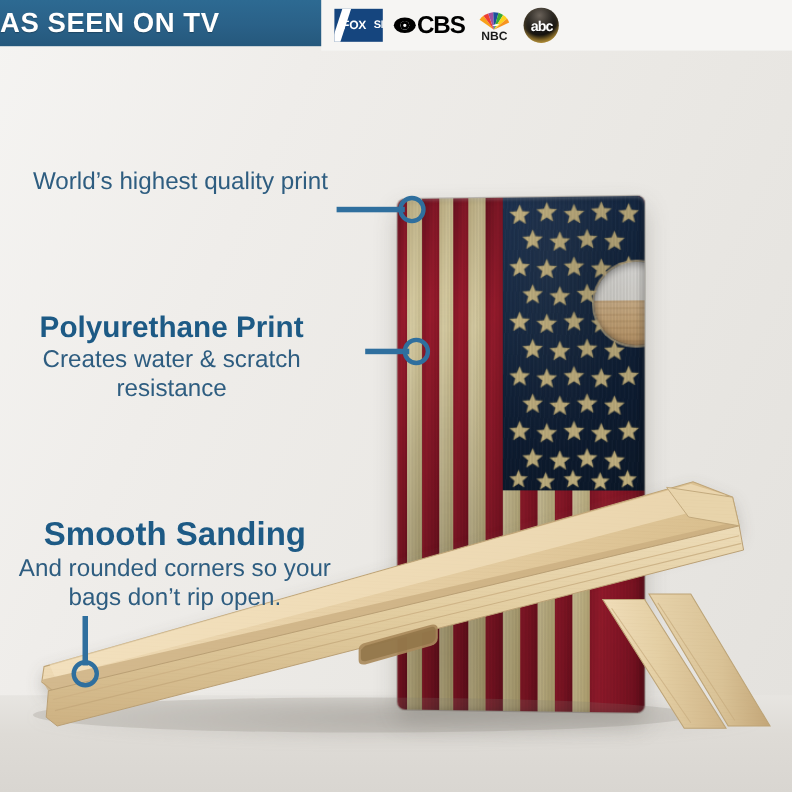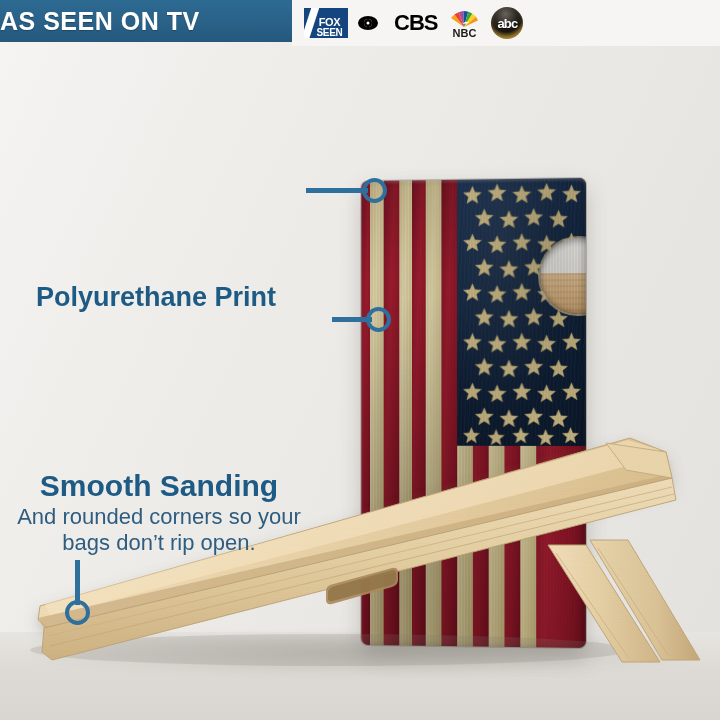--- a/index.html
+++ b/index.html
@@ -67,23 +67,23 @@
     display: flex;
     align-items: center;
     gap: 10px;
   }
 
   
   .fox {
     width: 44px; height: 30px;
     background: #15457e;
     display: flex;
-    flex-direction: column;
+    flex-direction: row;
     align-items: center;
-    justify-content: flex-end;
+    justify-content: space-between;
     position: relative;
     overflow: hidden;
   }
   .fox-slash {
     position: absolute;
     left: 2px; top: -4px;
     width: 8px; height: 40px;
     background: #ffffff;
     transform: skewX(-18deg);
   }
@@ -92,21 +92,21 @@
     font-weight: bold;
     line-height: 1;
     z-index: 2;
     margin-left: 7px;
     font-family: "Liberation Sans", sans-serif;
   }
   .fox-t1 { font-size: 11px; letter-spacing: -0.3px; }
   .fox-t2 { font-size: 10px; letter-spacing: -0.3px; }
 
   
-  .cbs { display: flex; align-items: center; gap: 16px; }
+  .cbs { display: flex; align-items: center; gap: 1px; }
   .cbs-eye {
     width: 20px; height: 14px;
     border-radius: 50%;
     background: #000;
     display: flex; align-items: center; justify-content: center;
   }
   .cbs-eye::after {
     content: "";
     width: 8px; height: 8px; border-radius: 50%;
     background: #fff;
@@ -488,28 +488,30 @@
       </svg>
       <div class="nbc-text">NBC</div>
     </div>
 
     <div class="abc">
       <span class="abc-text">abc</span>
     </div>
   </div>
 
   <div class="callout" id="callout-0">
+    <div class="callout-sub">World’s highest quality print</div>
   </div>
   <div class="conn-line" style="left:306px; top:188px; width:62px; height:5px;"></div>
   <div class="conn-ring" style="left:362px; top:178px; width:25px; height:25px;"></div>
 
   <div class="conn-line" style="left:332px; top:317px; width:40px; height:5px;"></div>
   <div class="conn-ring" style="left:366px; top:307px; width:25px; height:25px;"></div>
   <div class="callout" id="callout-1">
     <div class="callout-title">Polyurethane Print</div>
+    <div class="callout-sub">Creates water &amp; scratch resistance</div>
   </div>
 
   <div class="conn-line" style="left:75px; top:560px; width:5px; height:45px;"></div>
   <div class="conn-ring" style="left:65px; top:600px; width:25px; height:25px;"></div>
   <div class="callout" id="callout-2">
     <div class="callout-title">Smooth Sanding</div>
     <div class="callout-sub">And rounded corners so your bags don’t rip open.</div>
   </div>
 
 </div>

